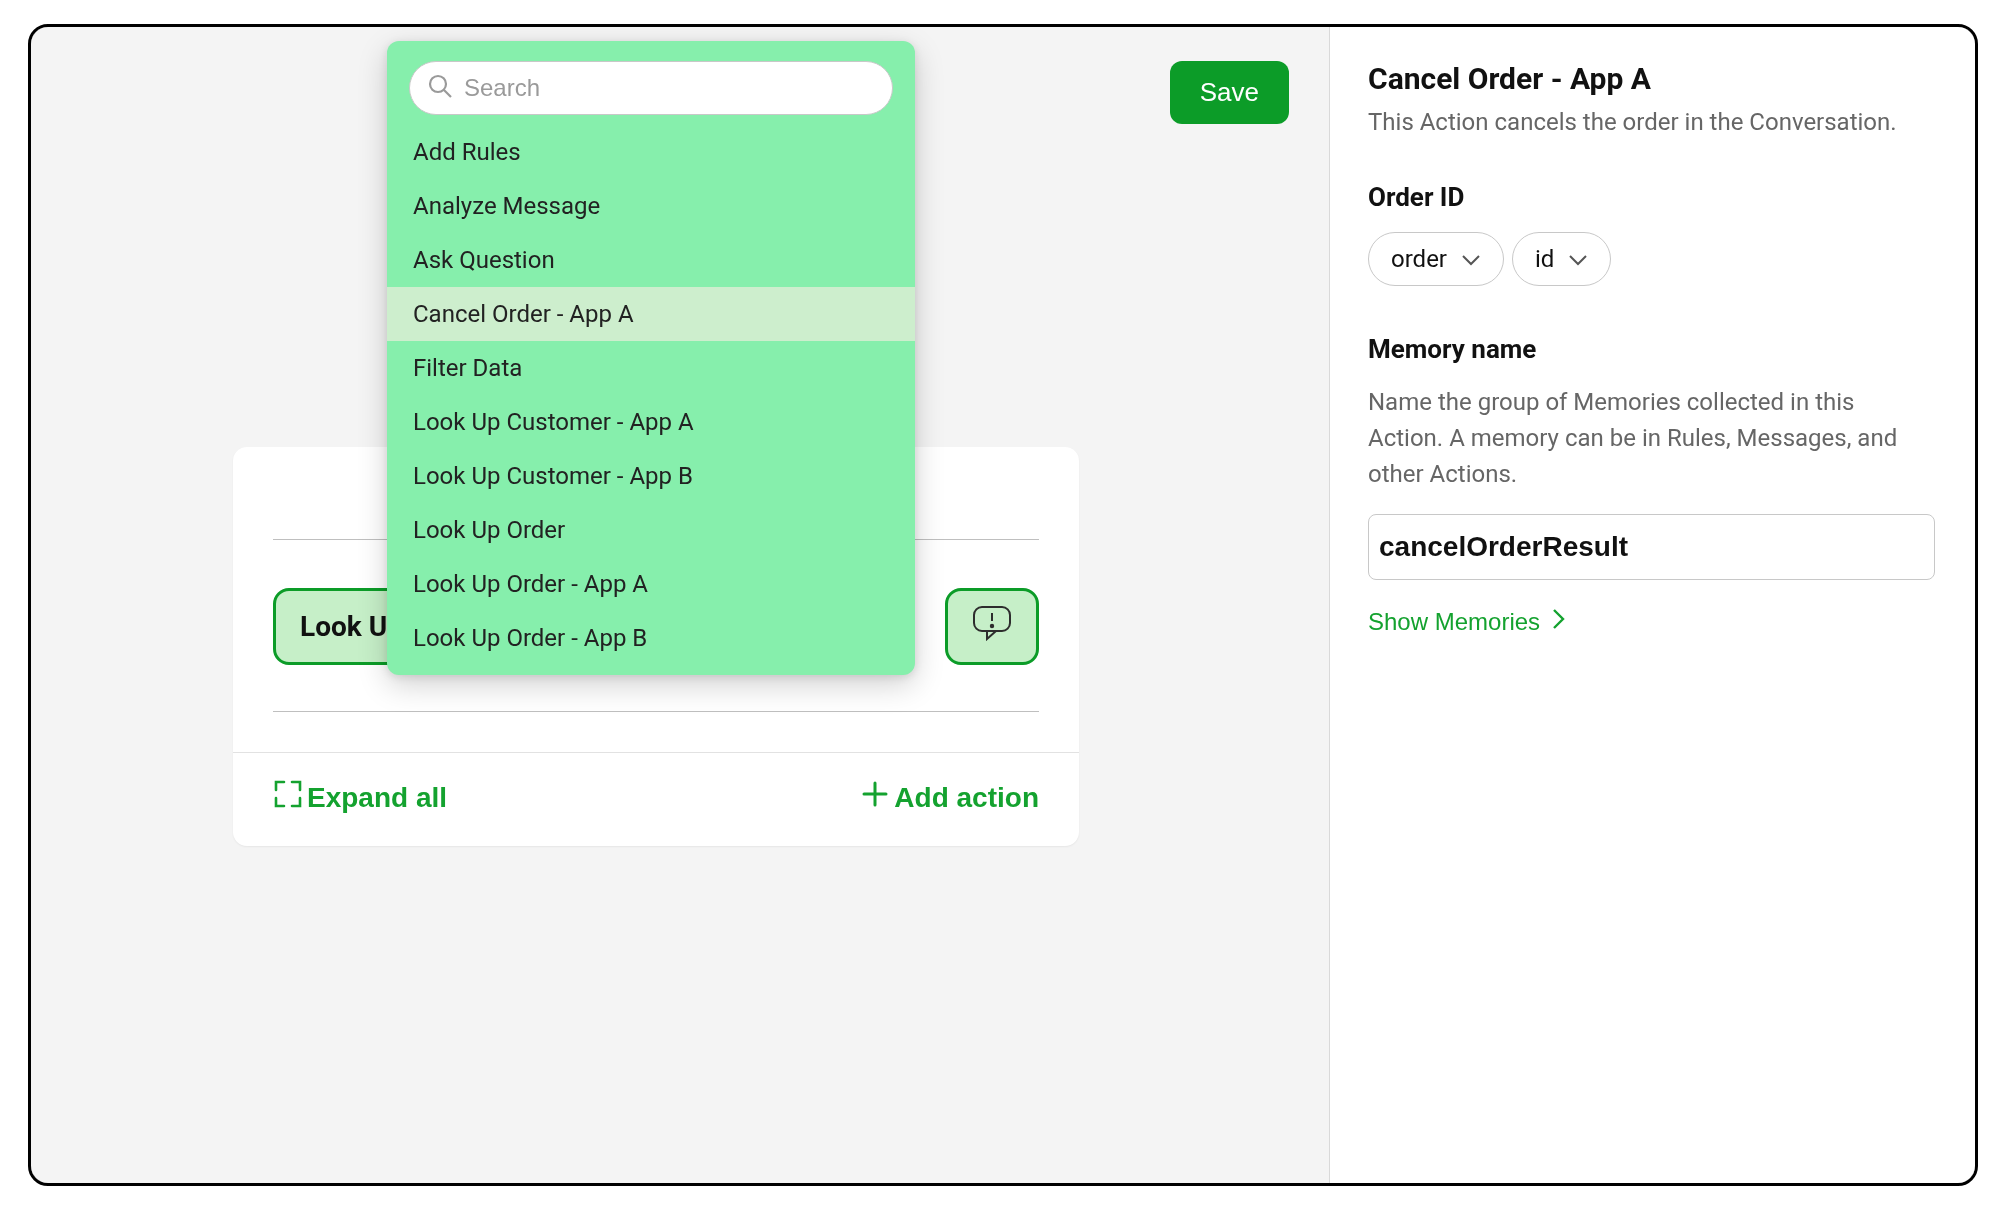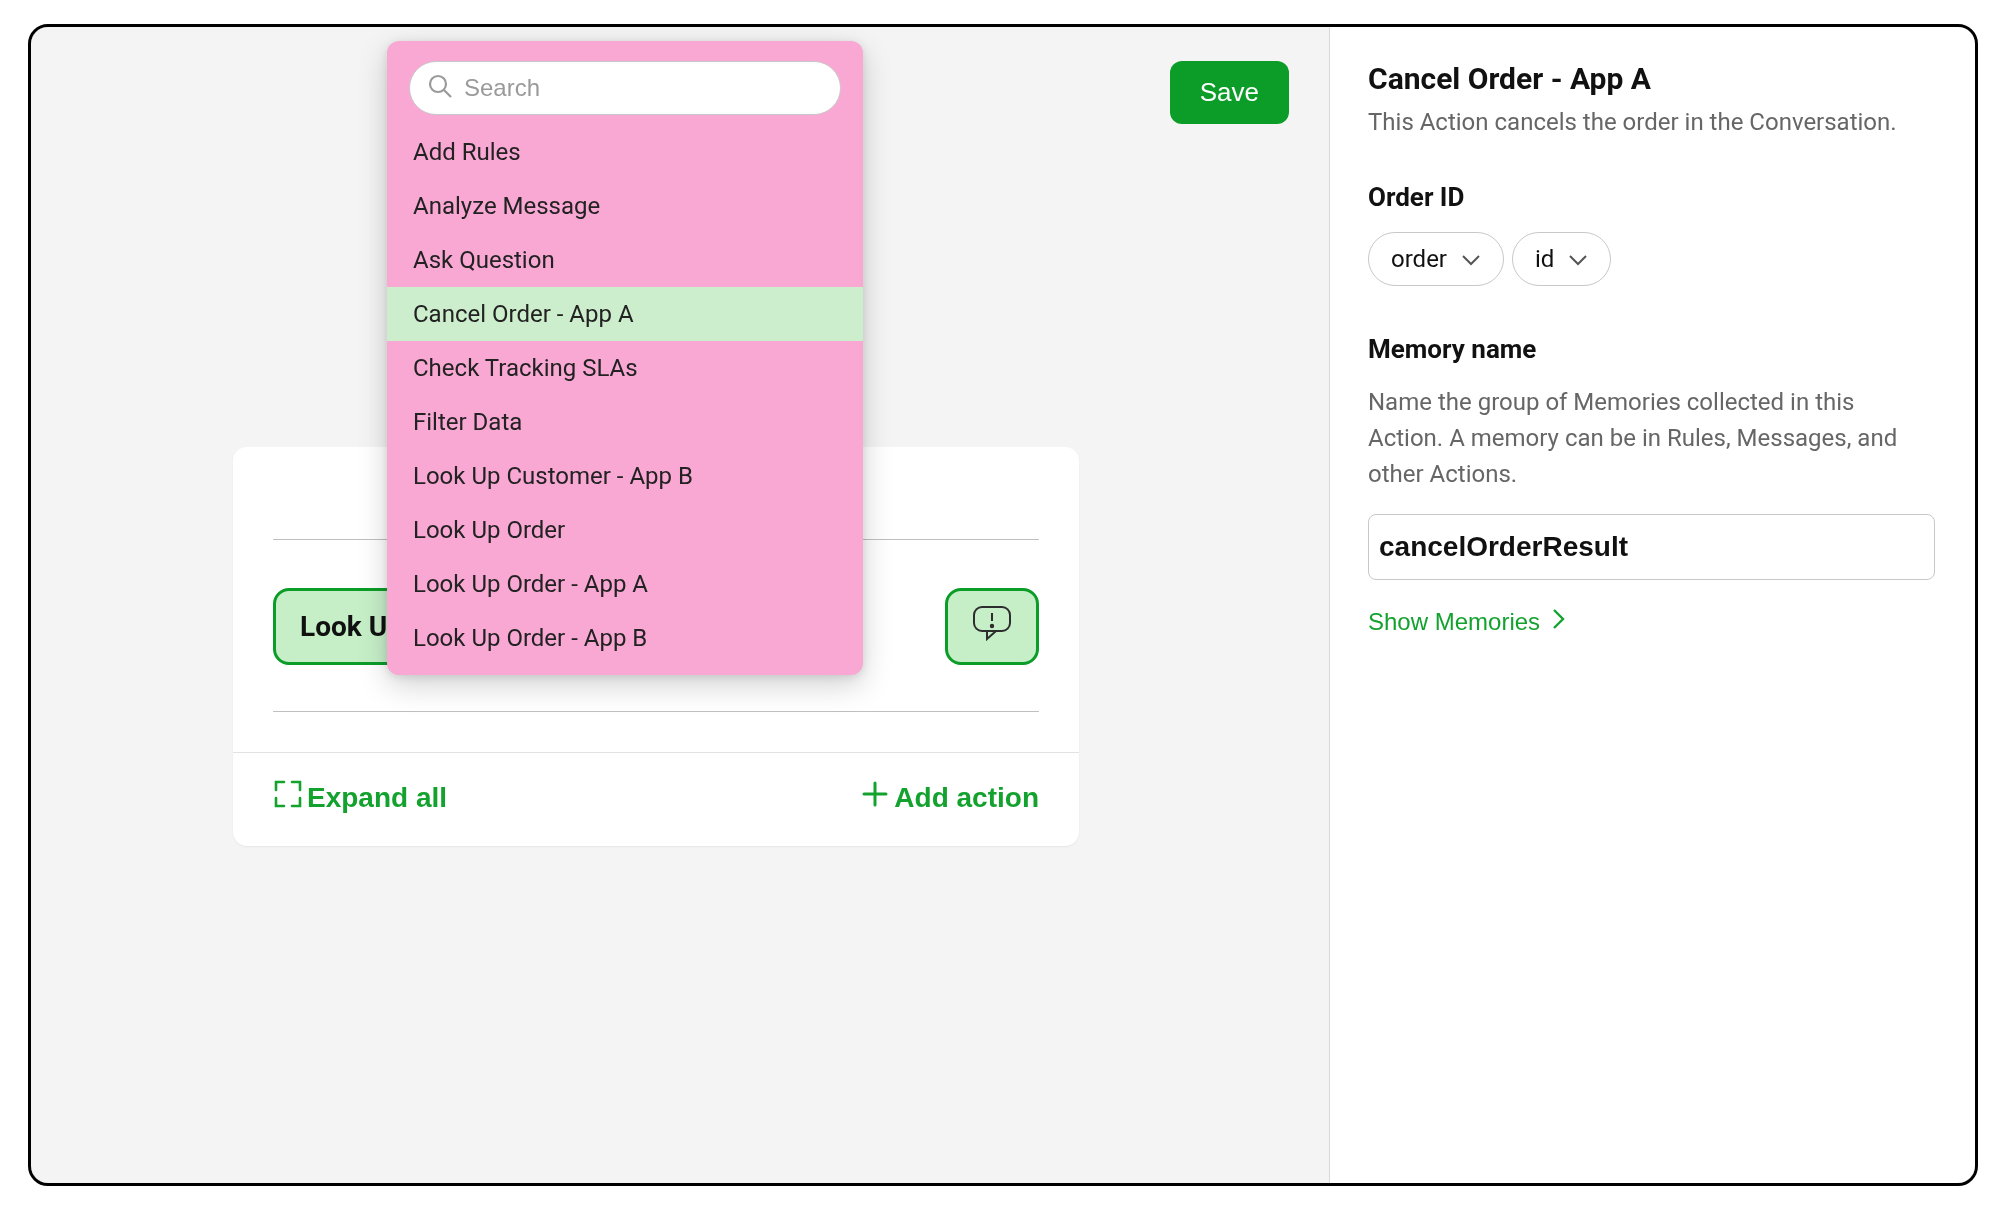--- a/index.html
+++ b/index.html
@@ -113,22 +113,22 @@
     background: none;
     cursor: pointer;
   }
   .link-btn svg { width: 30px; height: 30px; stroke: #14a22f; }
 
   
   .dropdown {
     position: absolute;
     left: 356px;
     top: 14px;
-    width: 476px;
-    background: #f9a8d4;
+    width: 528px;
+    background: #86efac;
     border-radius: 12px;
     box-shadow: 0 10px 30px rgba(0,0,0,.18), 0 2px 8px rgba(0,0,0,.10);
     padding-bottom: 10px;
   }
   .search-wrap {
     padding: 20px 22px 10px 22px;
   }
   .search {
     width: 100%;
     border: 1px solid #c8c8c8;
@@ -284,22 +284,22 @@
               <line x1="17" y1="17" x2="24" y2="24"></line>
             </svg>
           </span>
           <input class="search" type="text" placeholder="Search" style="">
         </div>
         <ul class="dd-list">
           <li class="dd-item">Add Rules</li>
           <li class="dd-item">Analyze Message</li>
           <li class="dd-item">Ask Question</li>
           <li class="dd-item selected">Cancel Order - App A</li>
-          <li class="dd-item">Check Tracking SLAs</li>
           <li class="dd-item">Filter Data</li>
+          <li class="dd-item">Look Up Customer - App A</li>
           <li class="dd-item">Look Up Customer - App B</li>
           <li class="dd-item">Look Up Order</li>
           <li class="dd-item">Look Up Order - App A</li>
           <li class="dd-item">Look Up Order - App B</li>
         </ul>
       </div>
 
     </div>
 
     <div class="right-pane">

